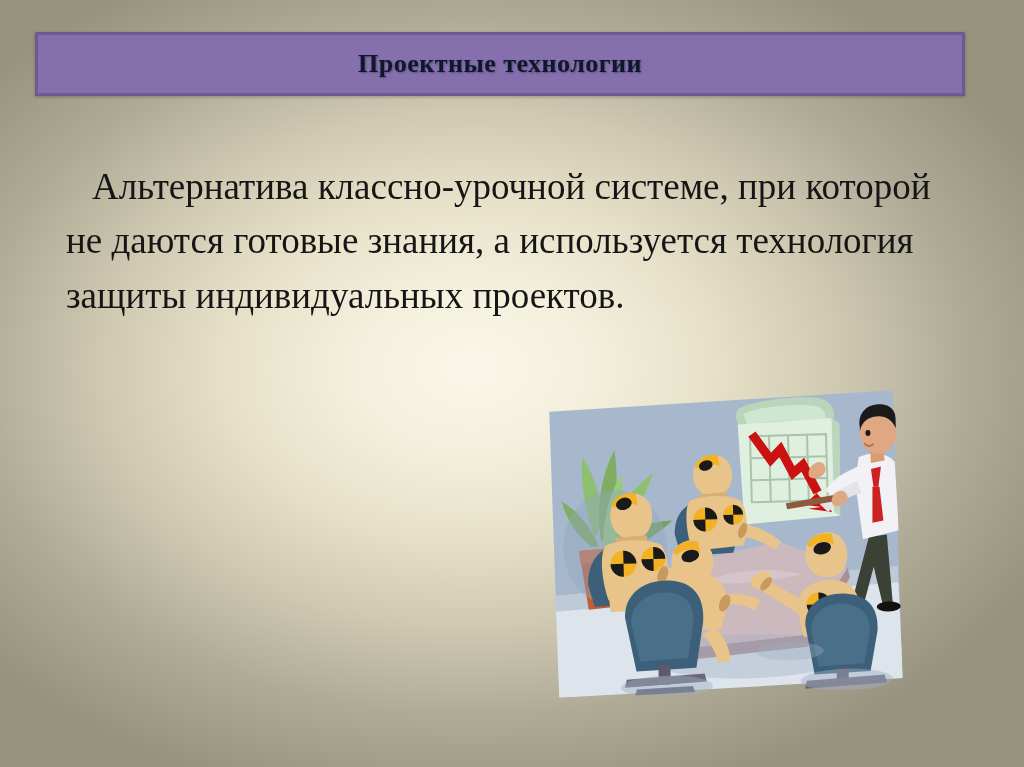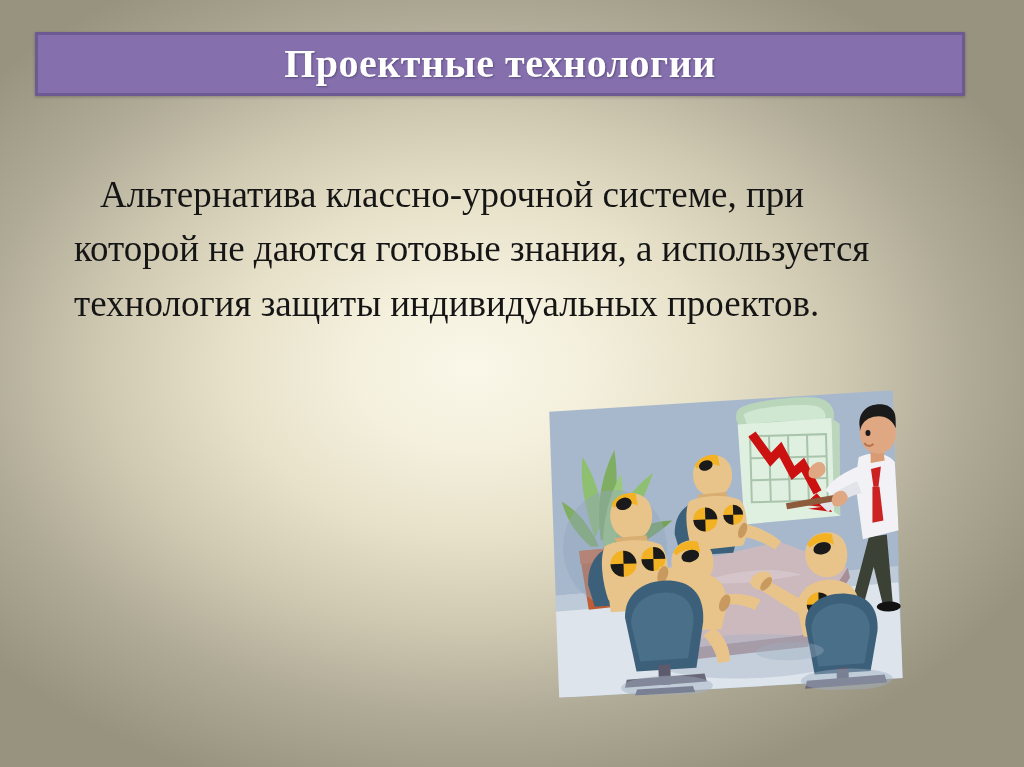--- a/index.html
+++ b/index.html
@@ -35,42 +35,42 @@
     height: 64px;
     box-sizing: border-box;
     background: #8570ad;
     border: 3px solid #6d5a93;
     box-shadow: 0 1px 3px rgba(0,0,0,0.25);
     display: flex;
     align-items: center;
     justify-content: center;
   }
   .title-text {
-    font-size: 40px;
+    font-size: 26px;
     font-weight: bold;
-    color: #ffffff;
+    color: #0f172a;
     letter-spacing: 0.5px;
     text-shadow: 1px 1px 2px rgba(60,45,85,0.55);
     white-space: nowrap;
     line-height: 1;
   }
 
   
   .body-block {
     position: absolute;
     left: 62px;
     top: 156px;
     width: 880px;
   }
   .body-text {
     font-size: 37px;
     line-height: 1.47;
     color: #151515;
     text-indent: 26px;
-    margin: 12px;
+    margin: 4px;
   }
 
   
   .illustration {
     position: absolute;
     left: 551px;
     top: 395px;
     width: 348px;
     height: 298px;
     transform: rotate(-1.6deg);

